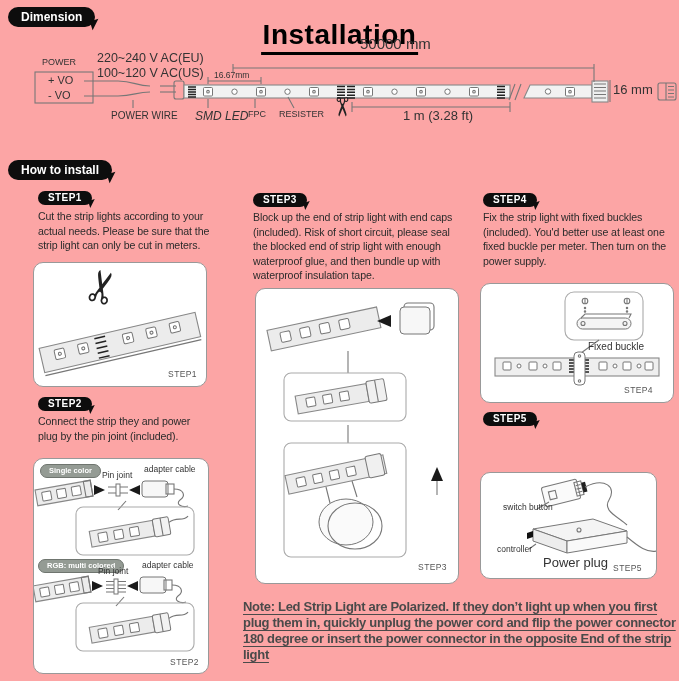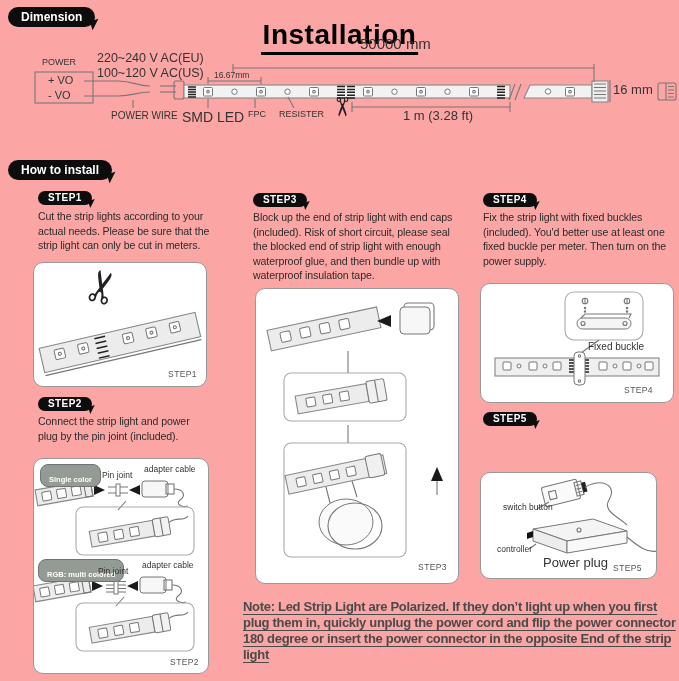--- a/index.html
+++ b/index.html
@@ -15,21 +15,21 @@
   .step-badge{position:absolute;background:#0d0d0d;color:#fff;font-weight:bold;
           font-size:10px;padding:1px 10px 2px 10px;border-radius:9px;letter-spacing:.4px;white-space:nowrap;}
   .step-badge::after{content:"";position:absolute;right:-4px;bottom:-2px;width:0;height:0;
           border-top:7px solid #0d0d0d;border-right:7px solid transparent;transform:rotate(-18deg);}
   .step-text{position:absolute;font-size:10.6px;line-height:1.38;color:#2b2b2b;letter-spacing:-.1px;}
   .dbox{position:absolute;border:1.2px solid #999;border-radius:10px;background:#fff;}
   .dbox svg{position:absolute;left:0;top:0;}
   .corner{position:absolute;font-size:8.5px;color:#555;letter-spacing:.4px;}
   .lbl{position:absolute;color:#333;white-space:nowrap;}
   .gray-badge{position:absolute;background:#949b94;color:#fff;font-size:7.5px;font-weight:bold;
-          padding:10px 8px 2px 8px;border-radius:8px;border:1px solid #6f756f;white-space:nowrap;}
+          padding:1px 8px 2px 8px;border-radius:8px;border:1px solid #6f756f;white-space:nowrap;}
   .dim{position:absolute;left:0;top:30px;width:679px;height:118px;}
   .dim svg{position:absolute;left:0;top:0;}
   .scissors{position:absolute;color:#222;line-height:1;}
   .note{position:absolute;left:243px;top:599px;width:434px;font-size:13px;font-weight:bold;
         color:#4a4a4a;line-height:16px;letter-spacing:-.3px;
         text-decoration:underline;text-underline-offset:3px;}
   .s{stroke:#777;fill:none;stroke-width:1.1;}
   .fill{fill:#ececec;stroke:#888;stroke-width:1.1;}
   .wh{fill:#fff;stroke:#777;stroke-width:1;}
   .dark{stroke:#222;stroke-width:1.5;}
@@ -107,21 +107,21 @@
       <path class="s" d="M208,69 v9 M255,69 v9 M288,67 l6,11 M133,70 v8"></path>
     </svg>
     <span class="lbl" style="left:42px;top:27px;font-size:9px;">POWER</span>
     <span class="lbl" style="left:97px;top:21px;font-size:12.5px;">220~240 V AC(EU)</span>
     <span class="lbl" style="left:97px;top:36px;font-size:12.5px;">100~120 V AC(US)</span>
     <span class="lbl" style="left:48px;top:44px;font-size:11px;">+ VO</span>
     <span class="lbl" style="left:48px;top:59px;font-size:11px;">- VO</span>
     <span class="lbl" style="left:111px;top:80px;font-size:10px;">POWER WIRE</span>
     <span class="lbl" style="left:360px;top:5px;font-size:15px;">50000 mm</span>
     <span class="lbl" style="left:214px;top:40px;font-size:8.5px;">16.67mm</span>
-    <span class="lbl" style="left:182px;top:79px;font-size:14px;">SMD LED</span>
+    <span class="lbl" style="left:195px;top:79px;font-size:12px;font-style:italic;">SMD LED</span>
     <span class="lbl" style="left:248px;top:79px;font-size:9px;">FPC</span>
     <span class="lbl" style="left:279px;top:79px;font-size:9px;">RESISTER</span>
     <span class="lbl" style="left:613px;top:52px;font-size:13px;">16 mm</span>
     <span class="lbl" style="left:403px;top:78px;font-size:13px;">1 m (3.28 ft)</span>
     <span class="scissors" style="left:331px;top:64px;font-size:26px;transform:rotate(90deg);">✂</span>
   </div>
 
   <span class="bubble" style="left:8px;top:146px;margin-top:14px;">How to install</span>
 
   <span class="step-badge" style="left:38px;top:191px;">STEP1</span>
@@ -146,21 +146,21 @@
         <g class="dark">
             <path d="M-24,-10 h11 M-24,-5 h11 M-24,0 h11 M-24,5 h11 M-24,10 h11"></path>
           </g>
       </g>
     </svg>
     <span class="scissors" style="left:50px;top:2px;font-size:44px;transform:rotate(-75deg);">✂</span>
     <span class="corner" style="right:9px;bottom:7px;">STEP1</span>
   </div>
 
   <span class="step-badge" style="left:38px;top:397px;">STEP2</span>
-  <div class="step-text" style="left:38px;top:414px;width:160px;">Connect the strip light and power plug by the pin joint (included).</div>
+  <div class="step-text" style="left:38px;top:414px;width:160px;">Connect the strip they and power plug by the pin joint (included).</div>
   <div class="dbox" style="left:33px;top:458px;width:174px;height:214px;">
     <svg width="174" height="214" viewBox="0 0 174 214">
 
       <g transform="translate(30,34) rotate(-10)">
         <rect x="-28" y="-8" width="56" height="16" class="fill"></rect>
         <rect x="-22" y="-4.5" width="9" height="9" rx="1" class="wh"></rect>
         <rect x="-7" y="-4.5" width="9" height="9" rx="1" class="wh"></rect>
         <rect x="8" y="-4.5" width="9" height="9" rx="1" class="wh"></rect>
         <rect x="21" y="-8" width="7" height="16" class="s"></rect>
       </g>

